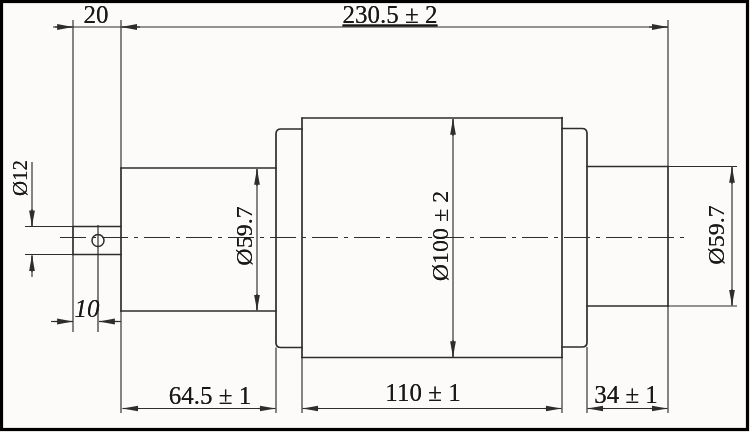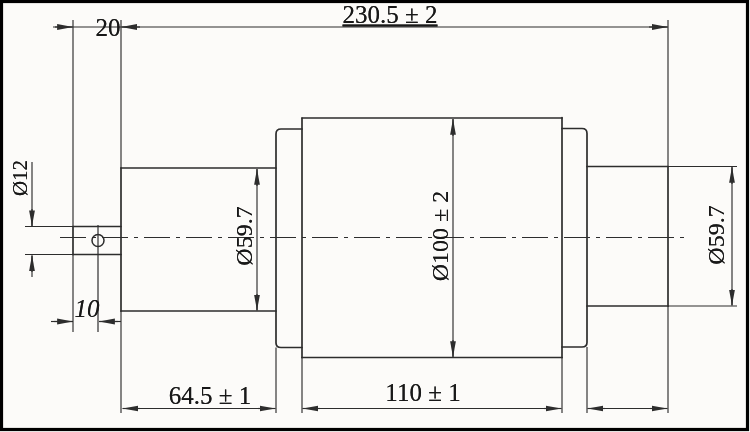--- a/index.html
+++ b/index.html
@@ -112,32 +112,33 @@
       <path d="M732,289 L732,305.2" marker-end="url(#arw)"></path>
       <path d="M140,408.5 L122.9,408.5" marker-end="url(#arw)"></path>
       <path d="M258,408.5 L275.1,408.5" marker-end="url(#arw)"></path>
       <path d="M320,408.5 L302.9,408.5" marker-end="url(#arw)"></path>
       <path d="M544,408.5 L561.1,408.5" marker-end="url(#arw)"></path>
       <path d="M605,408.5 L587.9,408.5" marker-end="url(#arw)"></path>
       <path d="M650,408.5 L667.1,408.5" marker-end="url(#arw)"></path>
     </g>
   </svg>
 
-  <div class="lbl" style="left:108px; top:14px;margin-top:13px;">20</div>
+  <div class="lbl" style="left:96px; top:14px;">20</div>
 
   <div class="lbl" style="left:390px; top:14px;text-decoration:underline;">230.5 ± 2</div>
 
   <div class="lbl rot small" style="left:20px; top:178px;">Ø12</div>
 
   <div class="lbl" style="left:87px; top:308px;font-style:italic;">10</div>
 
   <div class="lbl rot mid" style="left:244px; top:236px;">Ø59.7</div>
 
   <div class="lbl rot mid" style="left:440px; top:236px;">Ø100 ± 2</div>
 
   <div class="lbl rot mid" style="left:716px; top:235px;">Ø59.7</div>
 
   <div class="lbl" style="left:210px; top:395px;">64.5 ± 1</div>
 
   <div class="lbl" style="left:423px; top:392px;">110 ± 1</div>
 
+  <div class="lbl" style="left:626px; top:394px;">34 ± 1</div>
 
 </div>
 
 </body></html>

